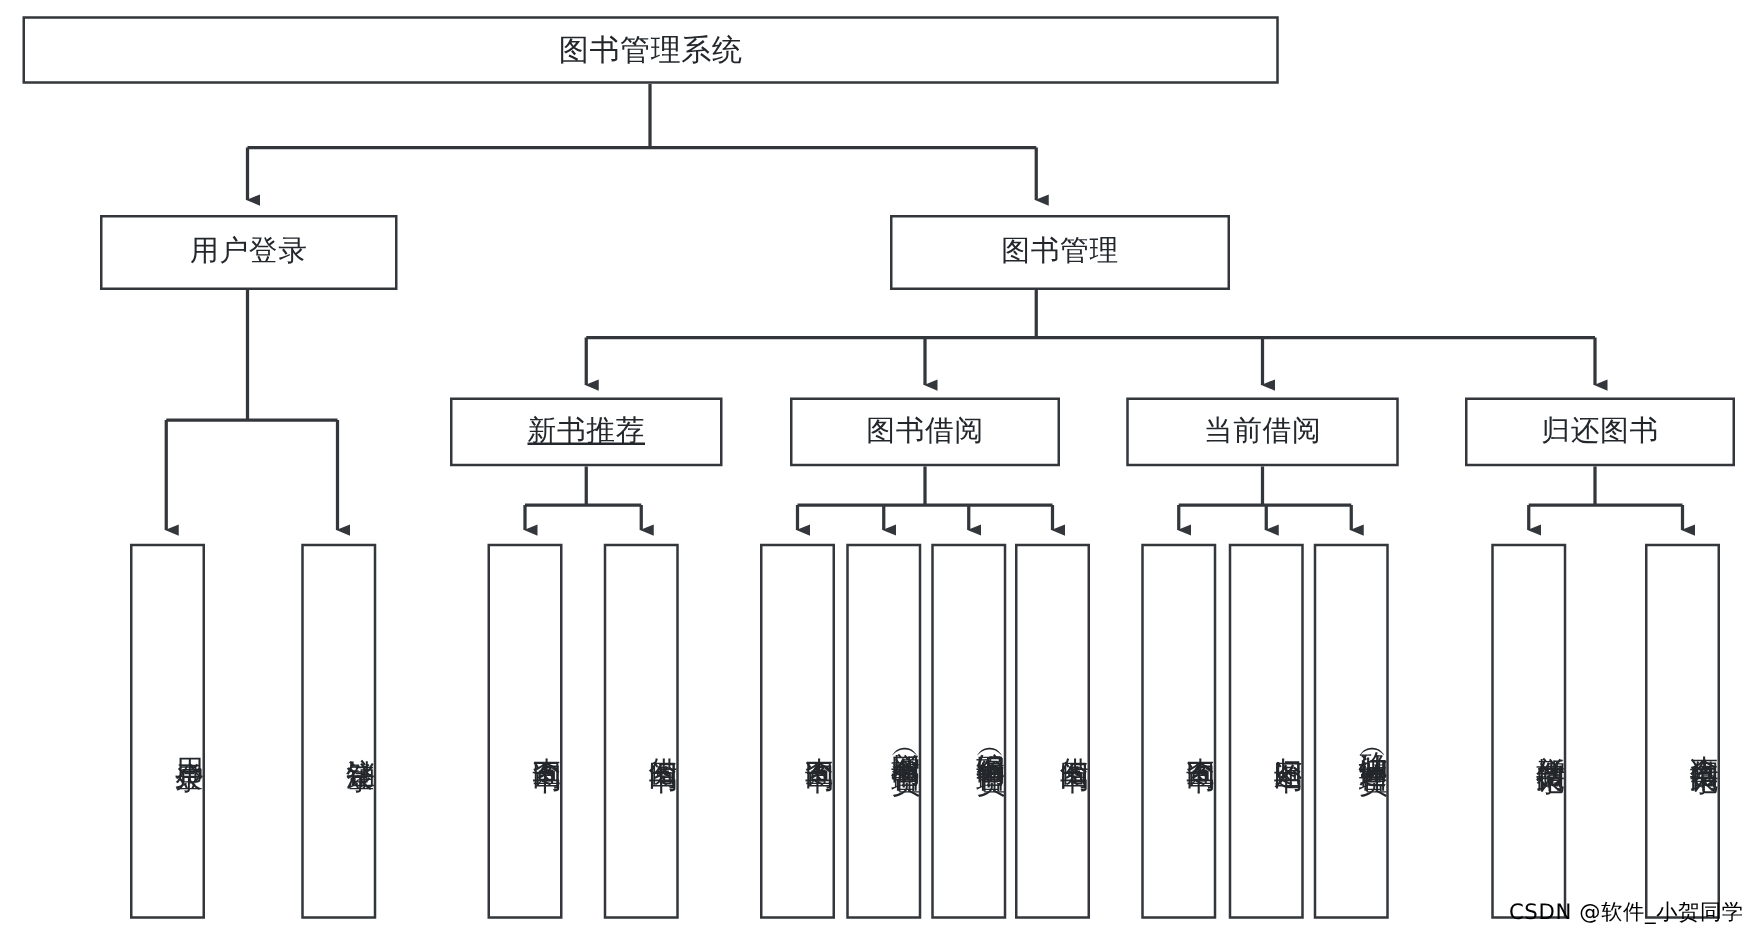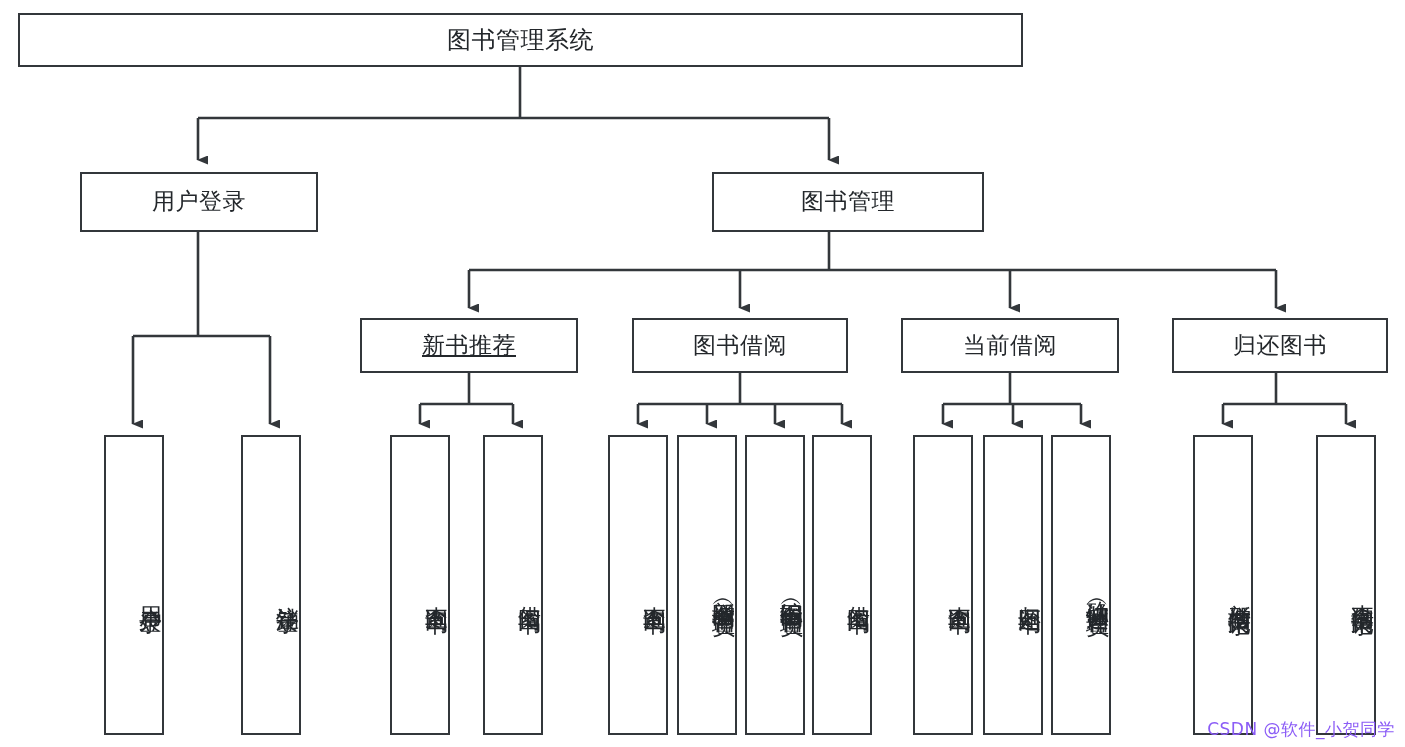--- a/index.html
+++ b/index.html
@@ -59,21 +59,21 @@
     writing-mode: vertical-rl;
     text-orientation: upright;
     display: block;
     white-space: nowrap;
   }
   #watermark {
     position: absolute;
     right: 10px;
     bottom: 6px;
     font-size: 17px;
-    color: #8b5cf6;
+    color: #000000;
     white-space: nowrap;
     letter-spacing: 0.5px;
   }
 </style>
 </head>
 <body>
 
 <div id="canvas">
 
   <svg id="edges" viewBox="0 0 1405 747" xmlns="http://www.w3.org/2000/svg">

